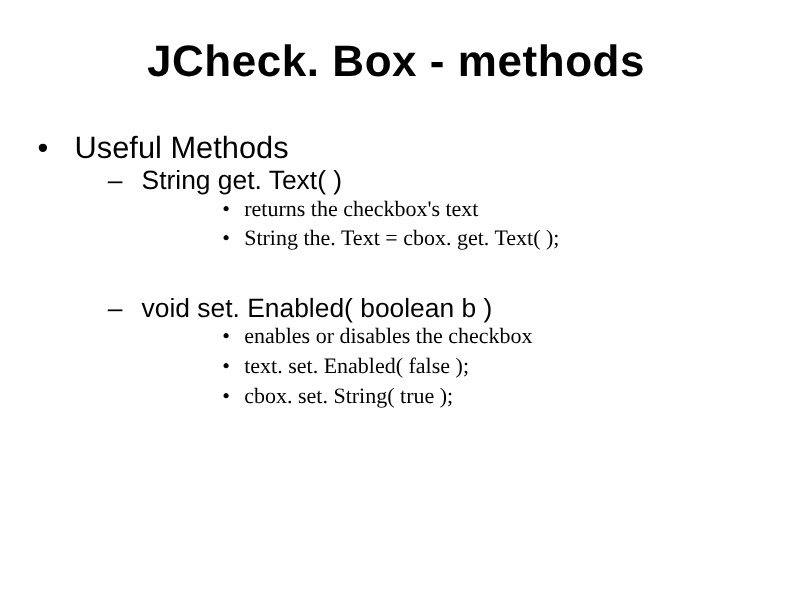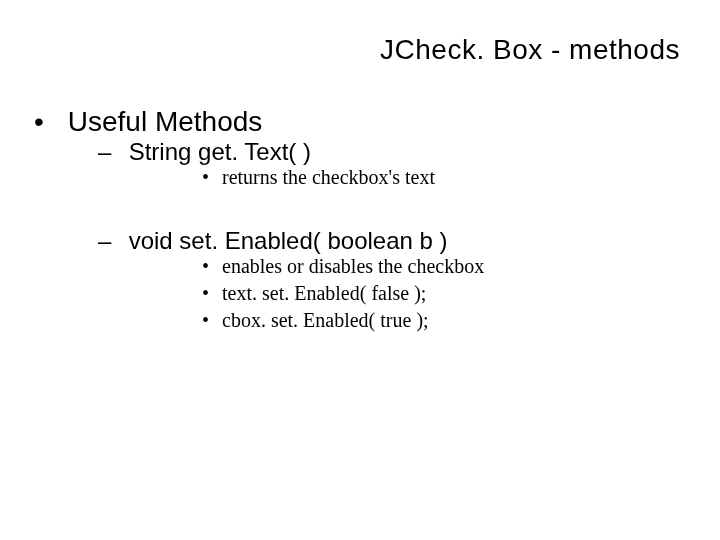--- a/index.html
+++ b/index.html
@@ -11,23 +11,23 @@
     font-family: Arial, Helvetica, sans-serif;
     color: #000000;
   }
   .slide {
     box-sizing: border-box;
     width: 720px;
     height: 540px;
     padding: 24px 40px 40px 40px;
   }
   .title {
-    text-align: right;
-    font-size: 28px;
-    font-weight: 400;
+    text-align: center;
+    font-size: 40px;
+    font-weight: 700;
     margin: 10px 0 40px 0;
     letter-spacing: 0.5px;
   }
   ul {
     list-style: none;
     margin: 0;
     padding: 0;
   }
   .level1 > li {
     font-size: 28px;
@@ -77,33 +77,34 @@
   <ul class="level1">
     <li>
       <span>Useful Methods</span>
 
       <ul class="level2">
         <li>
           <span>String get. Text( )</span>
 
           <ul class="level3">
             <li>returns the checkbox's text</li>
+            <li>String the. Text = cbox. get. Text( );</li>
           </ul>
         </li>
       </ul>
 
       <div class="gap"></div>
 
       <ul class="level2">
         <li>
           <span>void set. Enabled( boolean b )</span>
 
           <ul class="level3">
             <li>enables or disables the checkbox</li>
             <li>text. set. Enabled( false );</li>
-            <li>cbox. set. Enabled( true );</li>
+            <li>cbox. set. String( true );</li>
           </ul>
         </li>
       </ul>
 
     </li>
   </ul>
 </div>
 
 </body></html>

